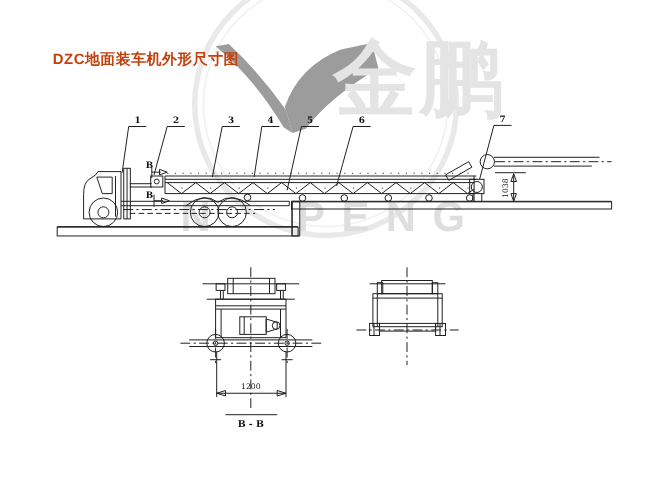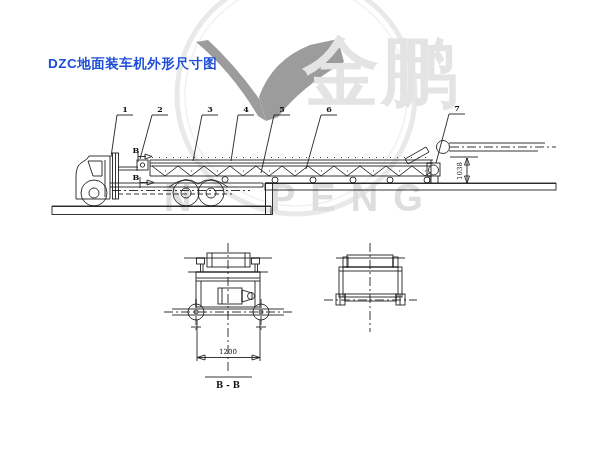--- a/index.html
+++ b/index.html
@@ -1,18 +1,18 @@
 <!DOCTYPE html>
 <html><head>
 <meta charset="utf-8">
 <style>
   html,body{margin:0;padding:0;background:#fff;}
   .stage{position:relative;width:600px;height:450px;background:#fff;overflow:hidden;
          font-family:"Liberation Sans",sans-serif;}
-  .title{position:absolute;left:48px;top:55px;font-size:13.5px;font-weight:bold;color:#1d4ed8;
+  .title{position:absolute;left:48px;top:45px;font-size:13.5px;font-weight:bold;color:#c2410c;
          letter-spacing:.5px;z-index:3;}
   
   .wm-layer{position:absolute;inset:0;z-index:1;text-align:right;}
   .wm-svg{position:absolute;left:0;top:0;}
   .wm-cn{position:absolute;left:303px;top:34px;font-size:76px;font-weight:bold;color:#e4e4e4;
          letter-spacing:2px;line-height:1;}
   .wm-en{position:absolute;left:164px;top:179px;font-size:38px;font-weight:bold;color:#dedede;
          letter-spacing:15px;word-spacing:38px;line-height:1;}
   .draw{position:absolute;left:0;top:0;z-index:2;}
   .draw line,.draw path,.draw rect,.draw circle,.draw polyline,.draw polygon{

